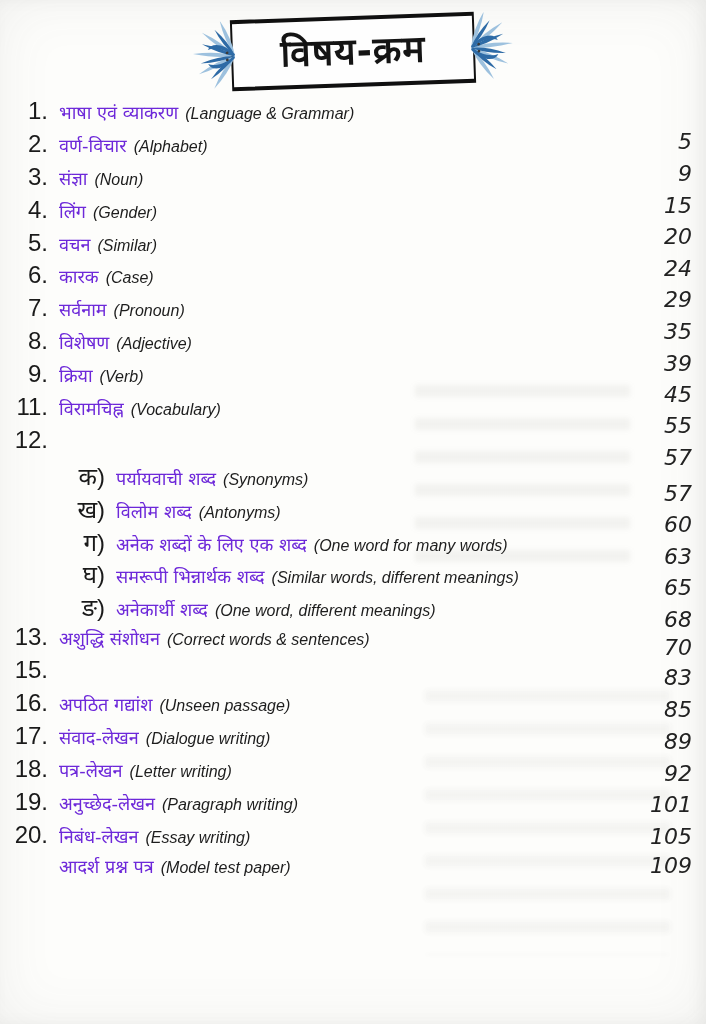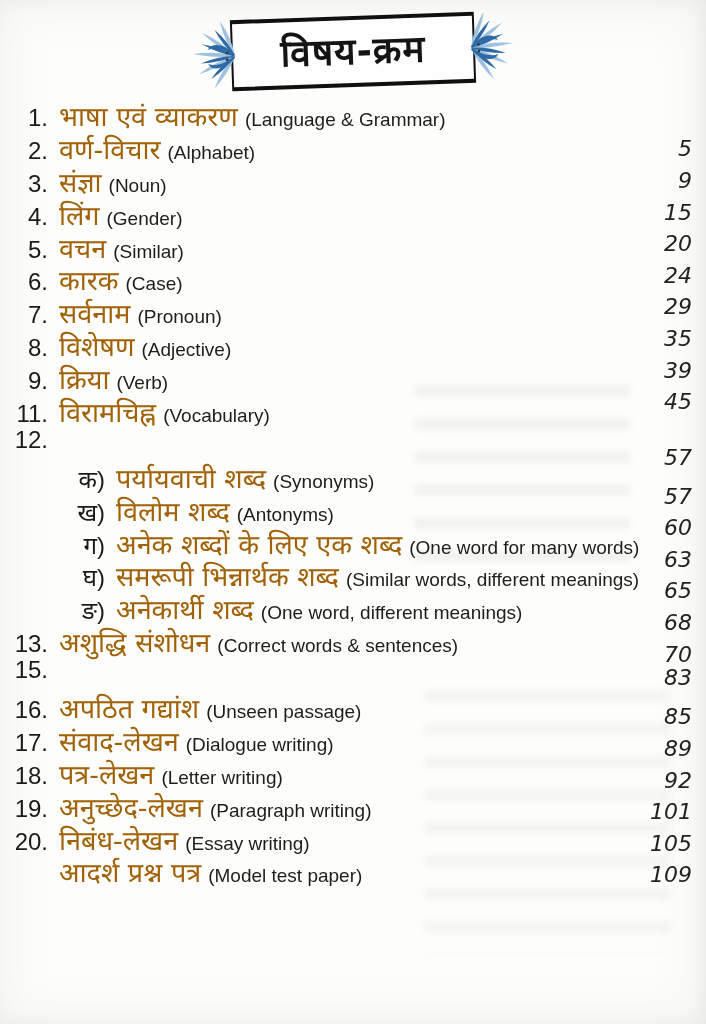--- a/index.html
+++ b/index.html
@@ -68,27 +68,28 @@
     flex:0 0 48px;
     width:48px;
     text-align:right;
     font-size:24px;
     font-family:"Liberation Sans", sans-serif;
     color:#1a1a1a;
   }
   .row.lvl1 .ord { flex-basis:105px; width:105px; }
   .label { padding-left:11px; }
   .hi {
-    font-size:27px;
+    font-size:18px;
     font-family:"DejaVu Sans", sans-serif;
-    color:#a16207;
+    color:#6d28d9;
     text-align:right;
   }
   .en {
-    font-size:19px;
+    font-size:16px;
+    font-style:italic;
     margin-left:7px;
     font-family:"Liberation Sans", sans-serif;
     color:#1d1d1d;
   }
   .pg {
     flex:1 1 auto;
     text-align:right;
     font-size:22px;
     font-style:italic;
     font-family:"DejaVu Sans", sans-serif;
@@ -217,20 +218,21 @@
         <span class="label">
           <span class="hi">क्रिया</span><span class="en">(Verb)</span>
         </span>
         <span class="pg" style="transform: translateY(20.4px);">45</span>
       </div>
         <div class="row">
         <span class="ord">11.</span>
         <span class="label">
           <span class="hi">विरामचिह्न</span><span class="en">(Vocabulary)</span>
         </span>
+        <span class="pg" style="transform: translateY(18px);">55</span>
       </div>
         <div class="row">
         <span class="ord">12.</span>
         <span class="pg" style="transform: translateY(16.8px);">57</span>
       </div>
         <div class="row lvl1">
         <span class="ord">क)</span>
         <span class="label">
           <span class="hi">पर्यायवाची शब्द</span><span class="en">(Synonyms)</span>
         </span>

